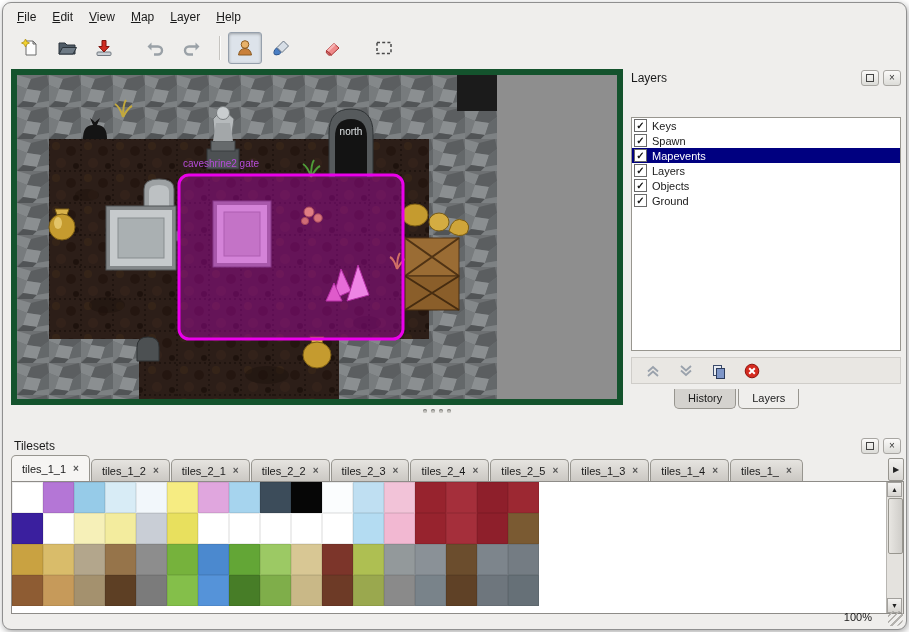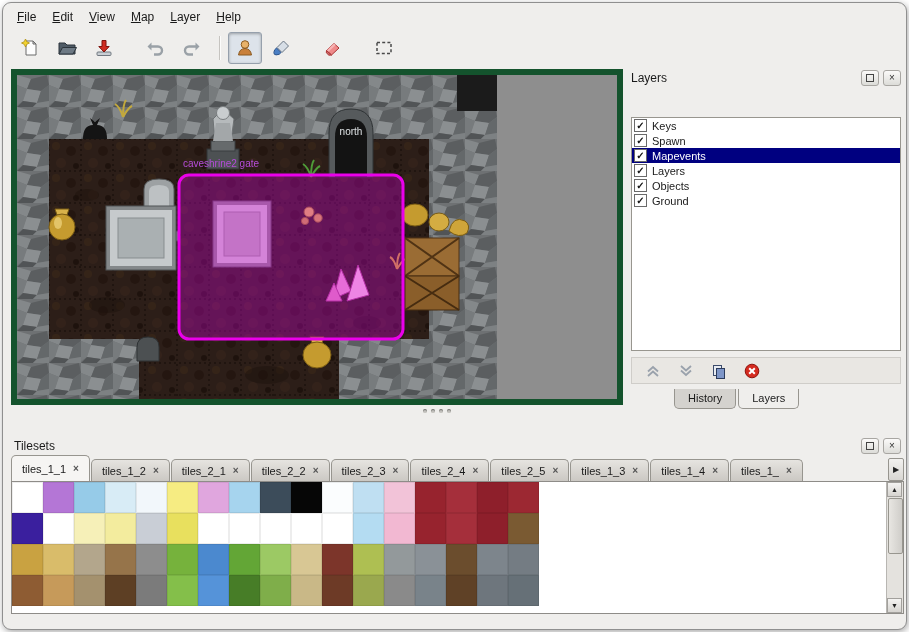--- a/index.html
+++ b/index.html
@@ -490,14 +490,18 @@
             <span>▲</span>
           </div>
         <div class="vs-thumb"></div>
         <div class="vs-btn vs-down">
             <span>▼</span>
           </div>
       </div>
     </div>
   </div>
 
+  <div class="statusbar">
+    <span class="zoom">100%</span>
+    <div class="resize-grip"></div>
+  </div>
 
 </div>
 
 </body></html>

